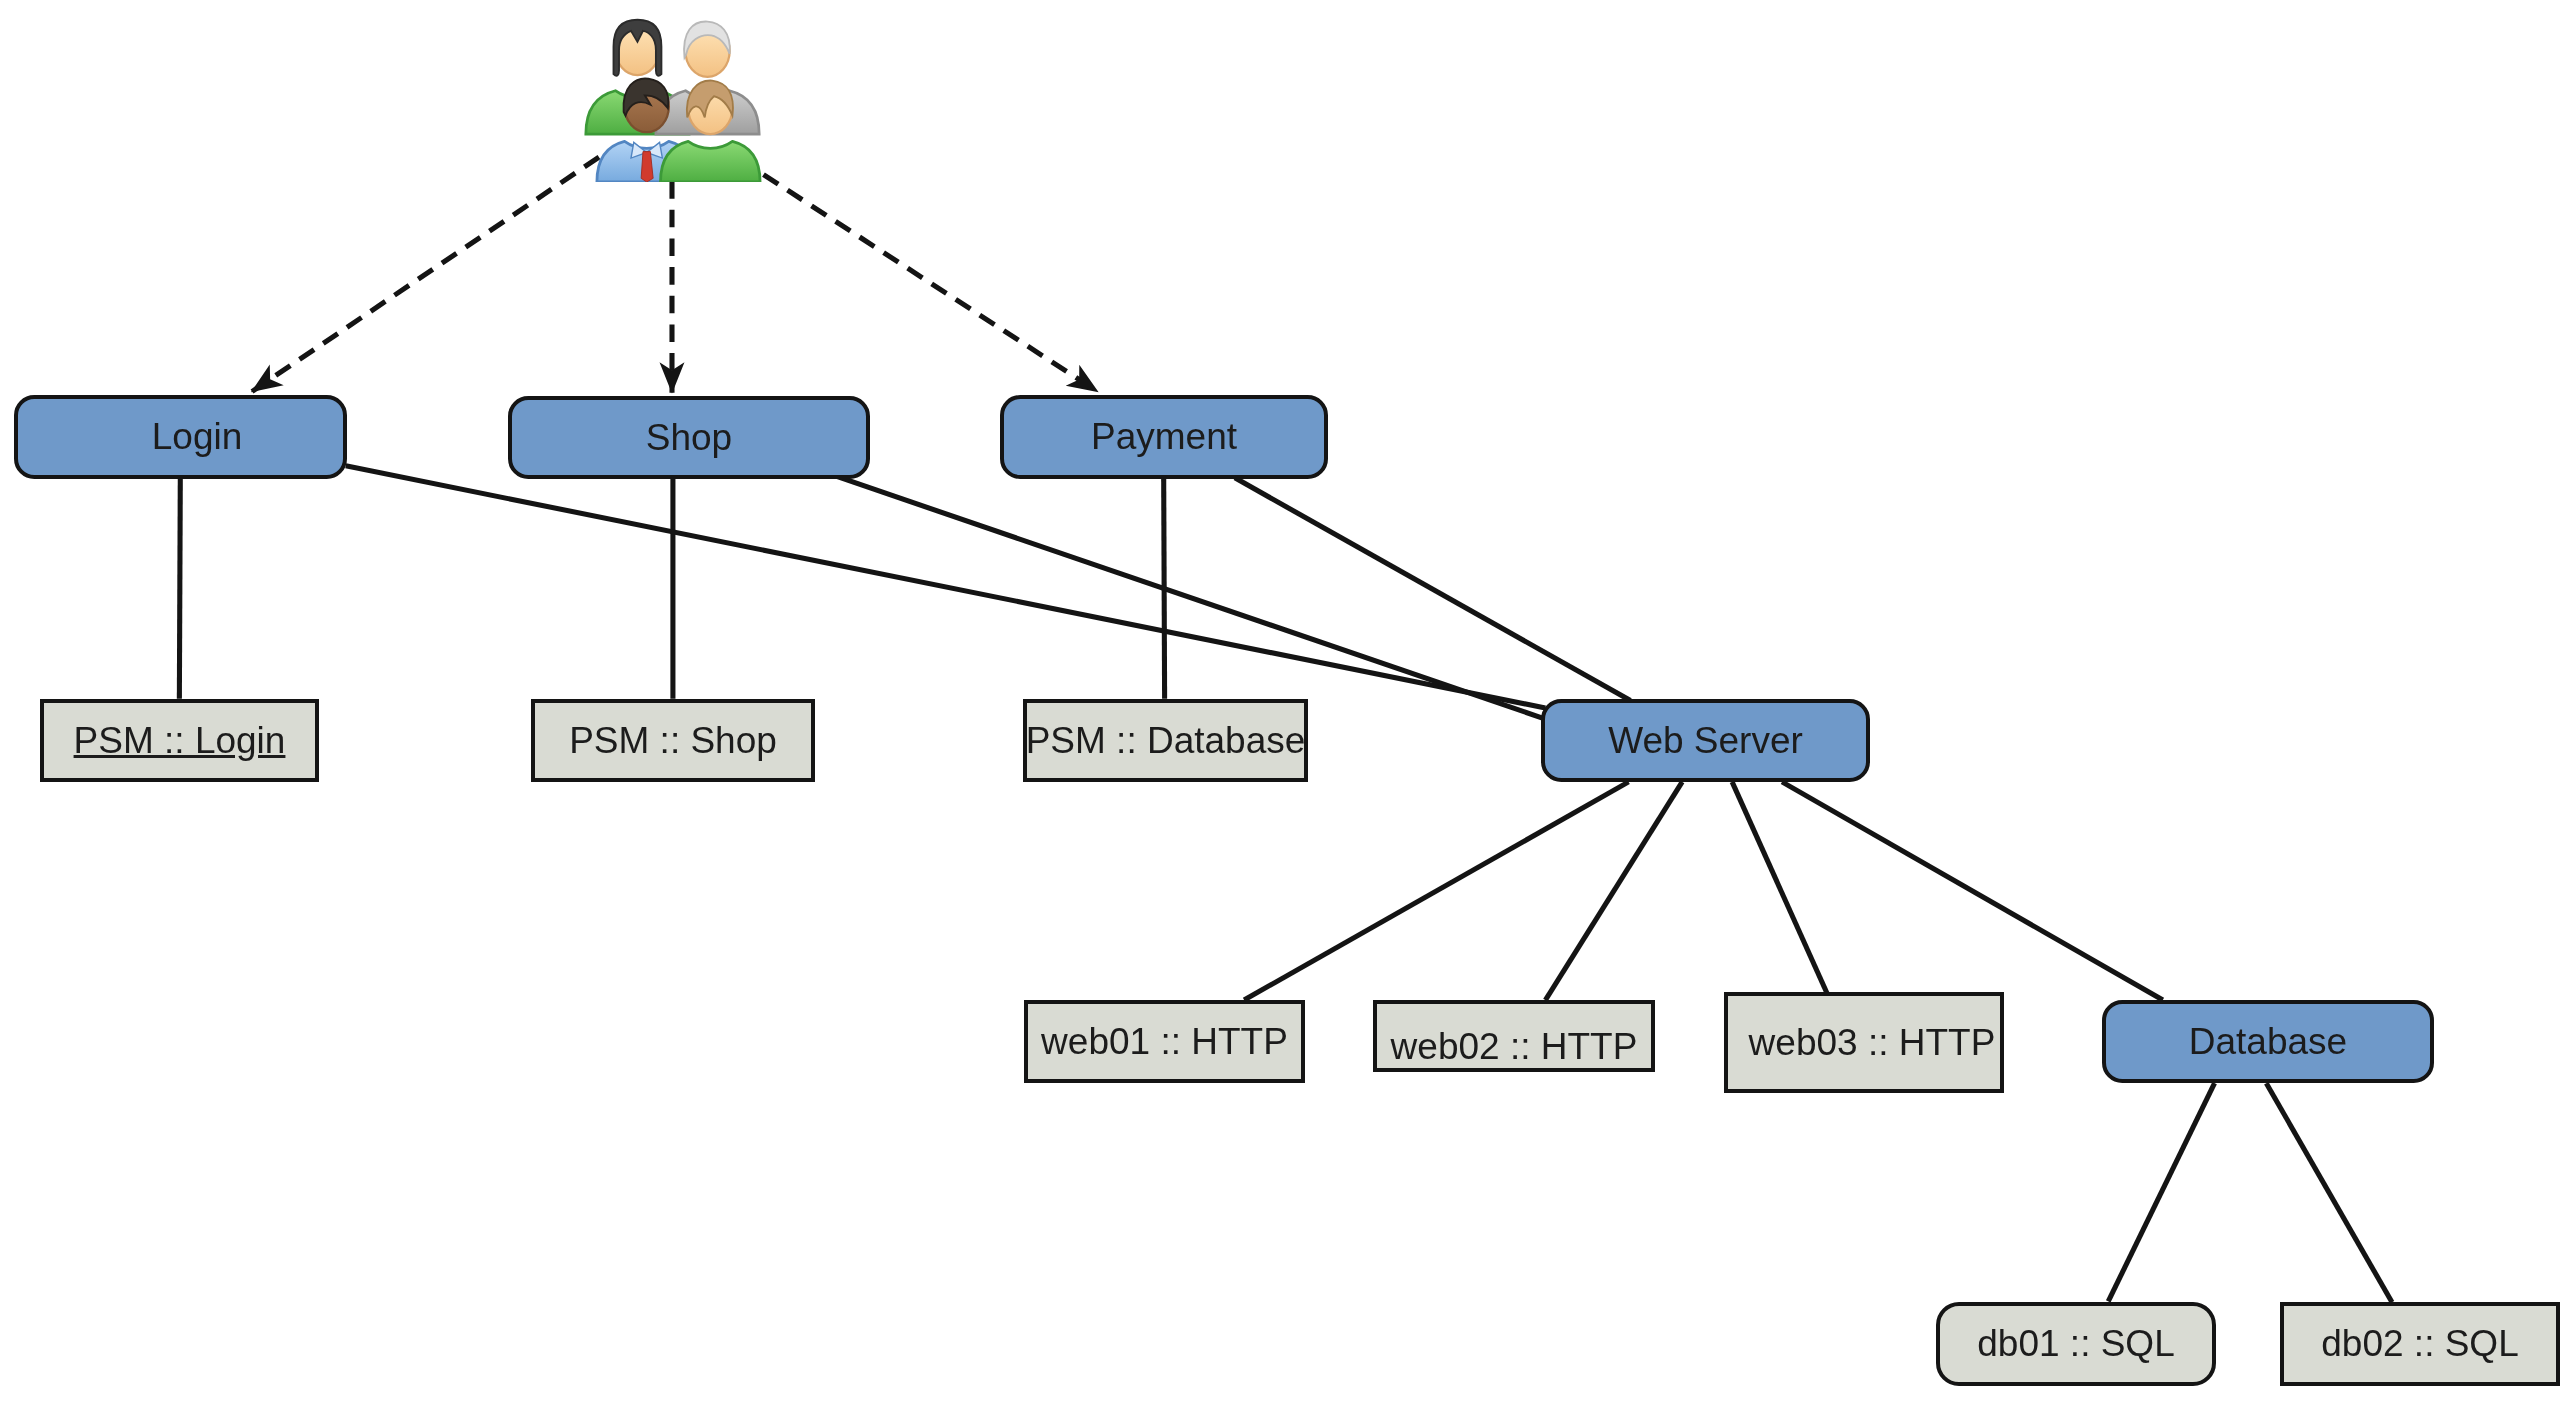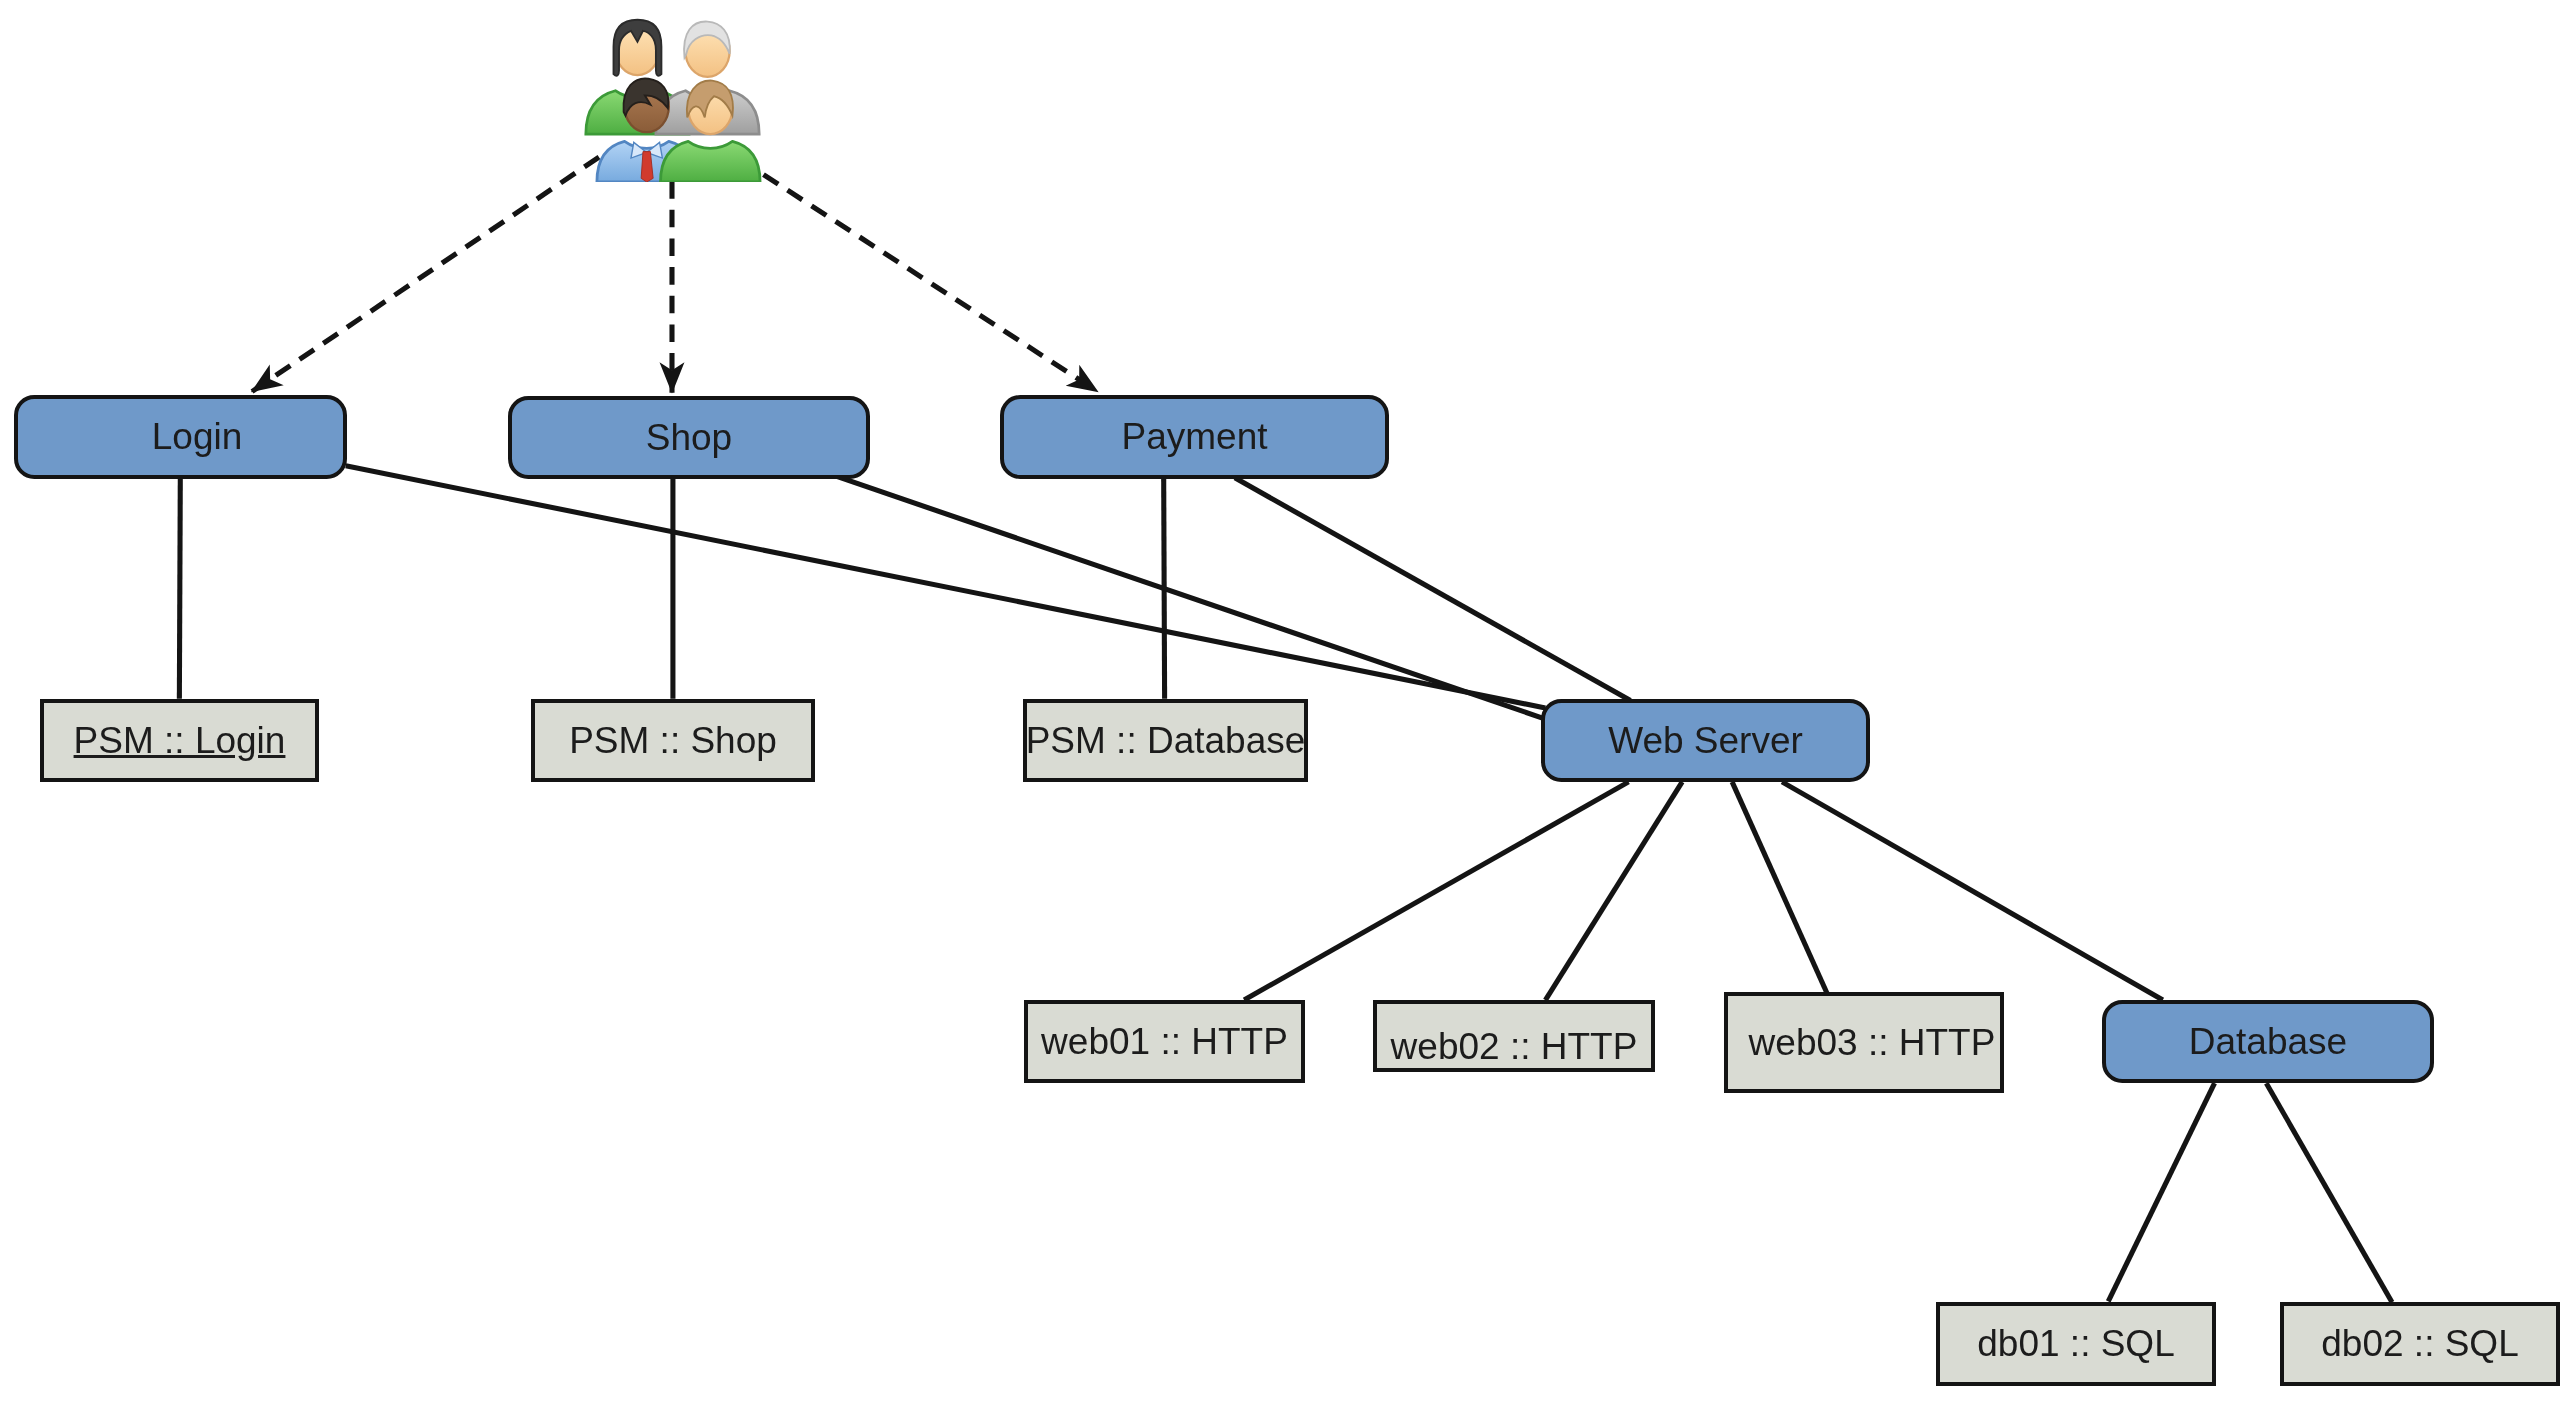--- a/index.html
+++ b/index.html
@@ -130,21 +130,21 @@
     </g>
   </svg>
 
   <div id="nodes">
       <div class="node service" style="left: 14px; top: 395px; width: 333px; height: 84px; padding-left: 33px;">
         <span>Login</span>
       </div>
       <div class="node service" style="left: 508px; top: 396px; width: 362px; height: 83px;">
         <span>Shop</span>
       </div>
-      <div class="node service" style="left: 1000px; top: 395px; width: 389px; height: 84px;">
+      <div class="node service" style="left: 1000px; top: 395px; width: 328px; height: 84px;">
         <span>Payment</span>
       </div>
       <div class="node host" style="left: 40px; top: 699px; width: 279px; height: 83px; text-decoration: underline;">
         <span>PSM :: Login</span>
       </div>
       <div class="node host" style="left: 531px; top: 699px; width: 284px; height: 83px;">
         <span>PSM :: Shop</span>
       </div>
       <div class="node host" style="left: 1023px; top: 699px; width: 285px; height: 83px;">
         <span>PSM :: Database</span>
@@ -157,21 +157,21 @@
       </div>
       <div class="node host" style="left: 1373px; top: 1000px; width: 282px; height: 72px; align-items: flex-end;">
         <span>web02 :: HTTP</span>
       </div>
       <div class="node host" style="left: 1724px; top: 992px; width: 280px; height: 101px; padding-left: 16px;">
         <span>web03 :: HTTP</span>
       </div>
       <div class="node service" style="left: 2073px; top: 1000px; width: 332px; height: 83px; margin-left: 29px;">
         <span>Database</span>
       </div>
-      <div class="node host" style="left: 1936px; top: 1302px; width: 280px; height: 84px;">
+      <div class="node host" style="left: 1936px; top: 1302px; width: 280px; height: 84px; border-radius: 23px;">
         <span>db01 :: SQL</span>
       </div>
       <div class="node host" style="left: 2280px; top: 1302px; width: 280px; height: 84px;">
         <span>db02 :: SQL</span>
       </div>
     </div>
 
 </div>
 
 

